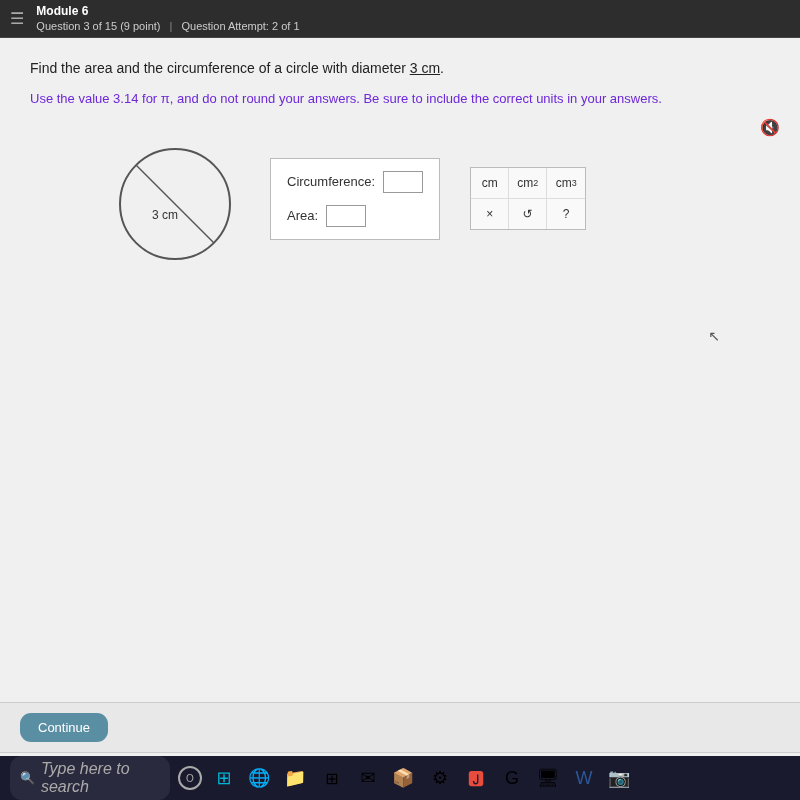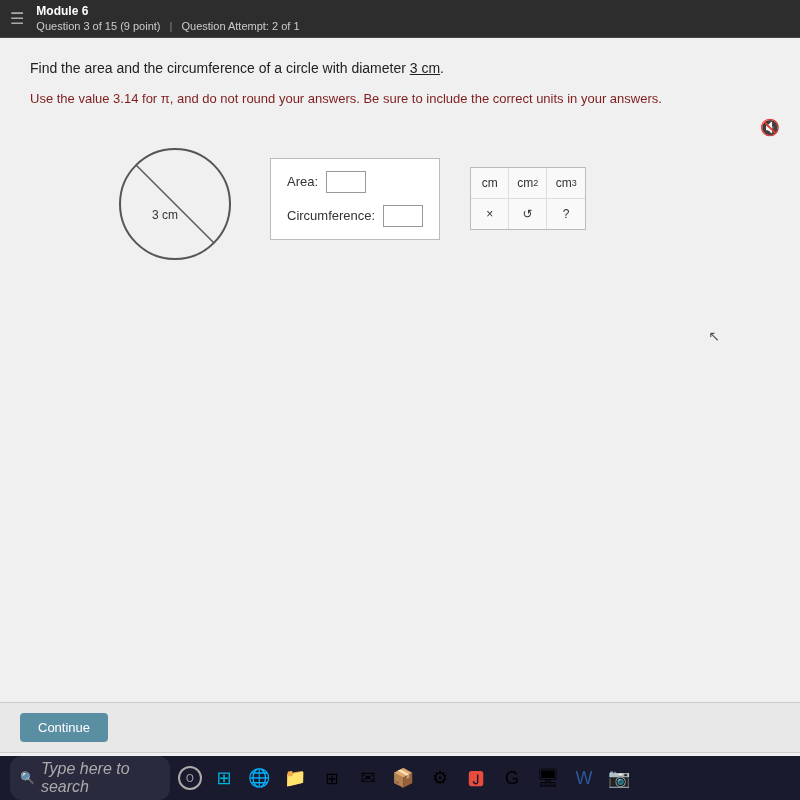--- a/index.html
+++ b/index.html
@@ -66,21 +66,21 @@
       margin-bottom: 10px;
       line-height: 1.5;
     }
 
     .question-text .underline {
       text-decoration: underline;
     }
 
     .question-body {
       font-size: 13px;
-      color: #7f1d1d;
+      color: #6d28d9;
       margin-bottom: 20px;
       line-height: 1.5;
     }
 
     .circle-container {
       width: 130px;
       height: 130px;
       position: relative;
       margin-left: 60px;
       margin-top: 10px;
@@ -178,21 +178,21 @@
       align-items: center;
       padding: 0 20px;
       border-top: 1px solid #ccc;
     }
 
     .continue-btn {
       background: #5a8fa3;
       color: #fff;
       border: none;
       padding: 7px 18px;
-      border-radius: 4px;
+      border-radius: 11px;
       font-size: 13px;
       cursor: pointer;
     }
 
     
     .footer-bar {
       background: #f0f0f0;
       height: 20px;
       display: flex;
       align-items: center;
@@ -286,25 +286,25 @@
         <circle cx="65" cy="65" r="55" fill="none" stroke="#555" stroke-width="2"></circle>
 
         <line x1="26" y1="26" x2="104" y2="104" stroke="#555" stroke-width="1.5"></line>
 
         <text x="42" y="80" font-size="12" fill="#333" font-family="Arial">3 cm</text>
       </svg>
     </div>
 
     <div class="input-labels">
       <div class="input-row">
-        <span>Area:</span>
+        <span>Circumference:</span>
         <input type="text" class="answer-input" value="" style="">
       </div>
       <div class="input-row">
-        <span>Circumference:</span>
+        <span>Area:</span>
         <input type="text" class="answer-input" value="" style="">
       </div>
     </div>
 
     <div class="units-panel">
       <div class="units-row">
         <div class="unit-btn">cm</div>
         <div class="unit-btn">cm<sup>2</sup></div>
         <div class="unit-btn">cm<sup>3</sup></div>
       </div>

